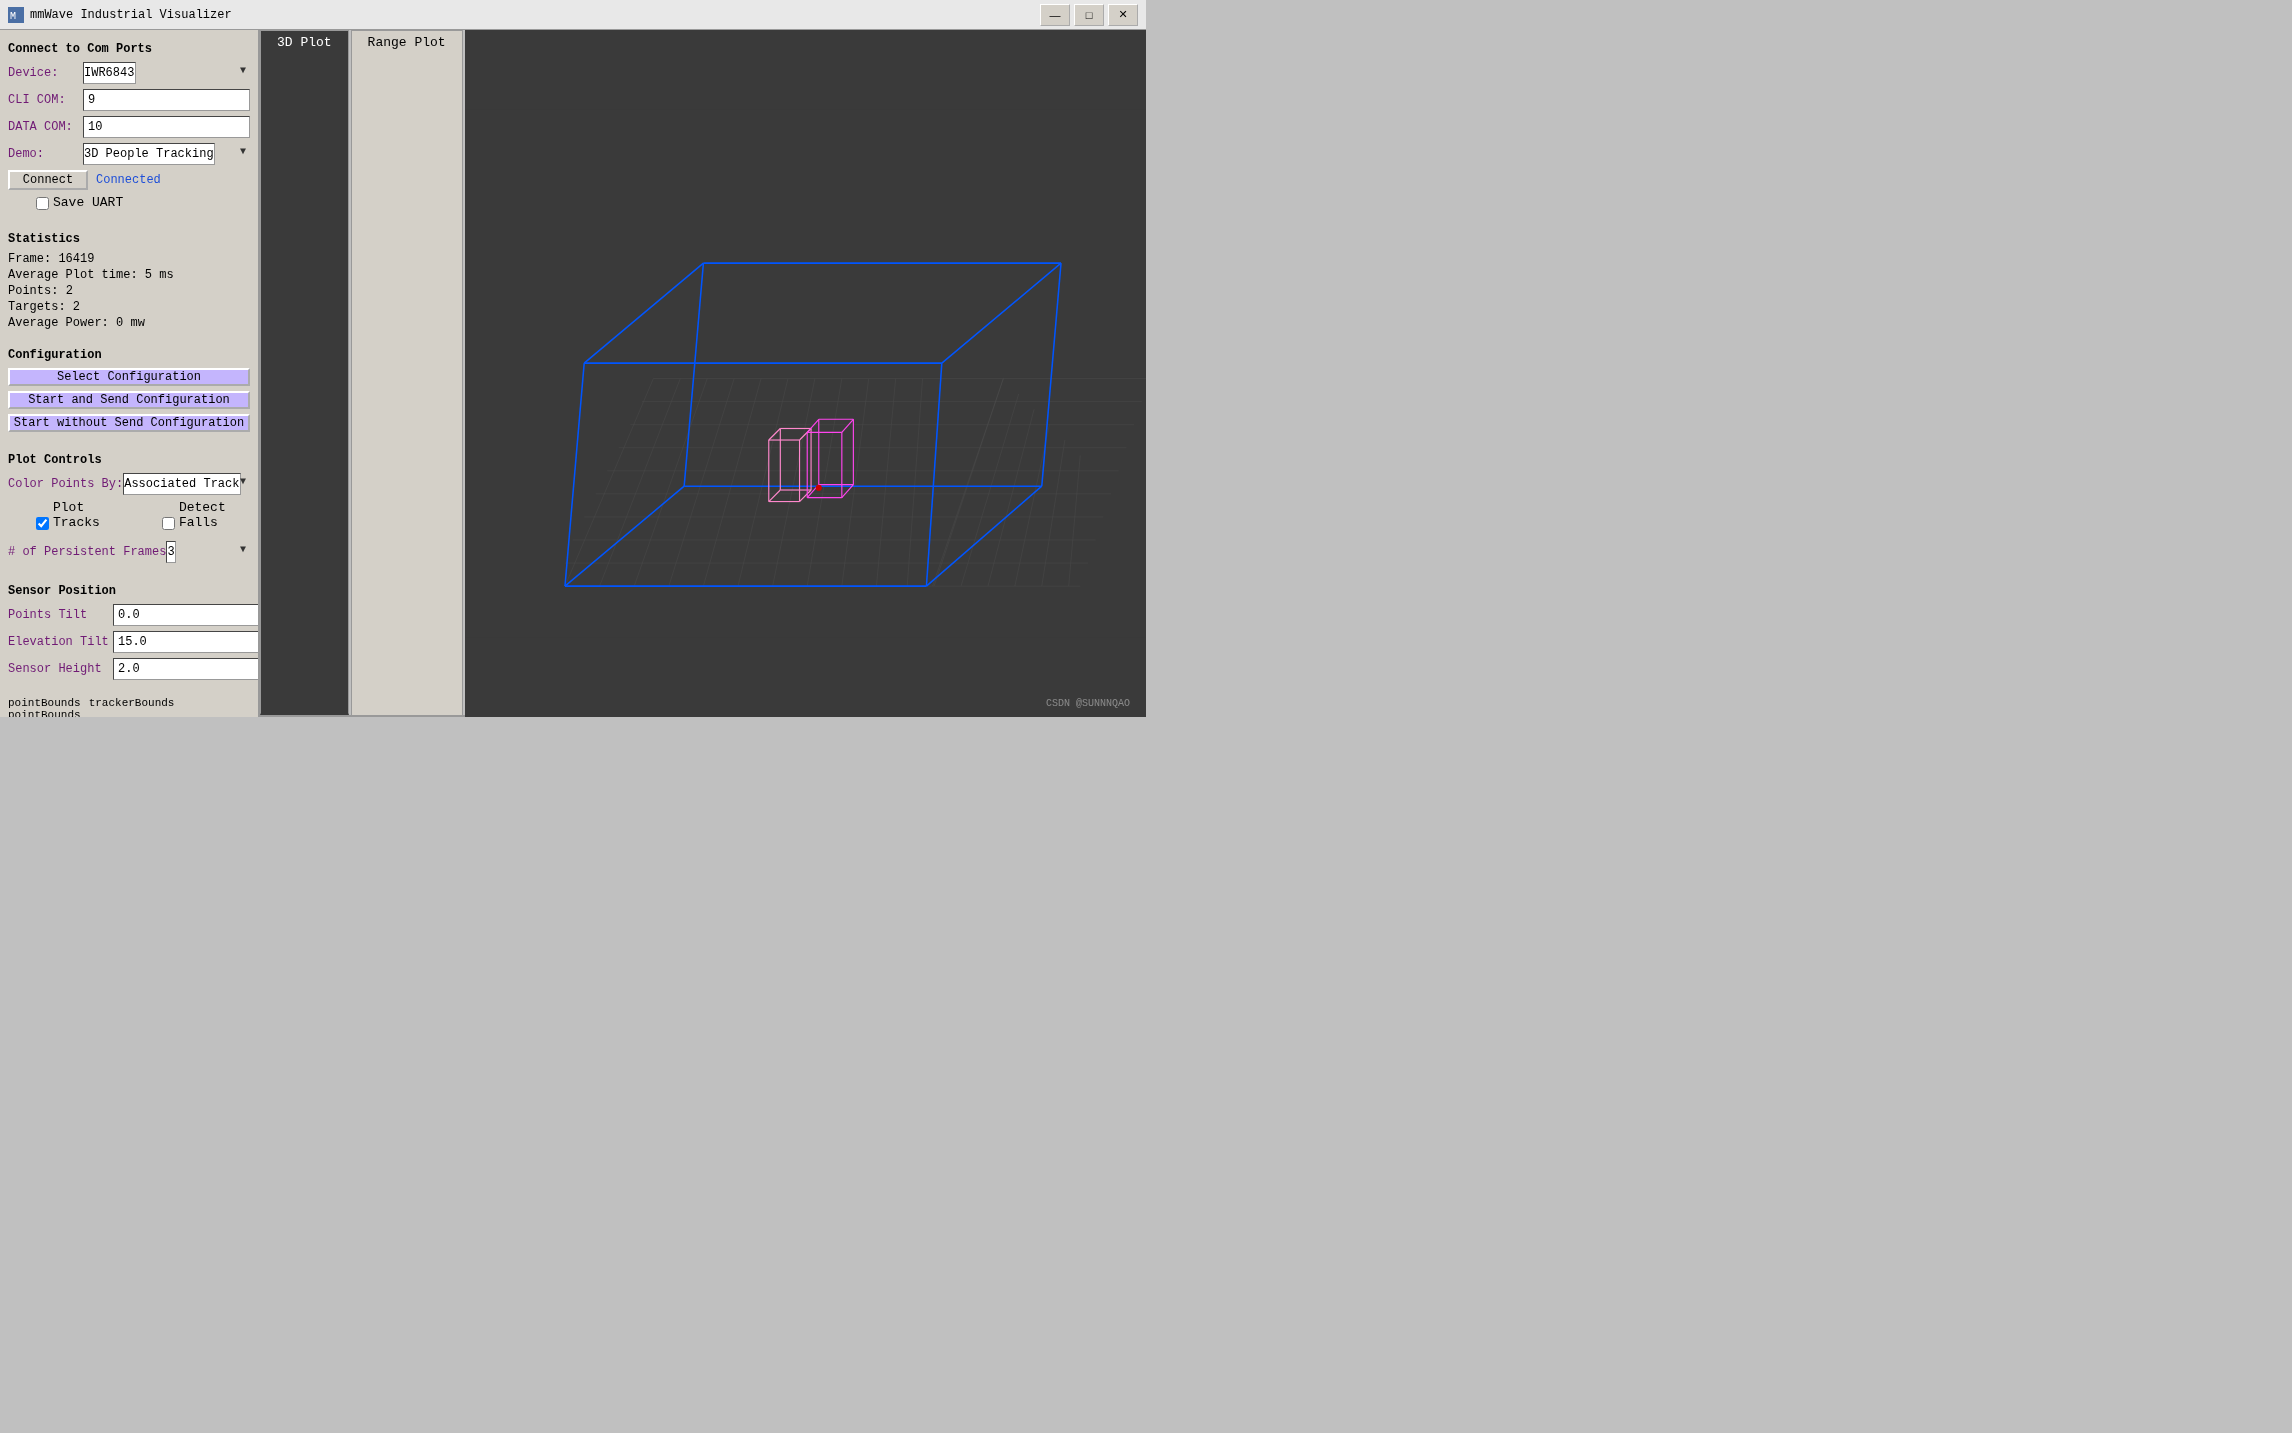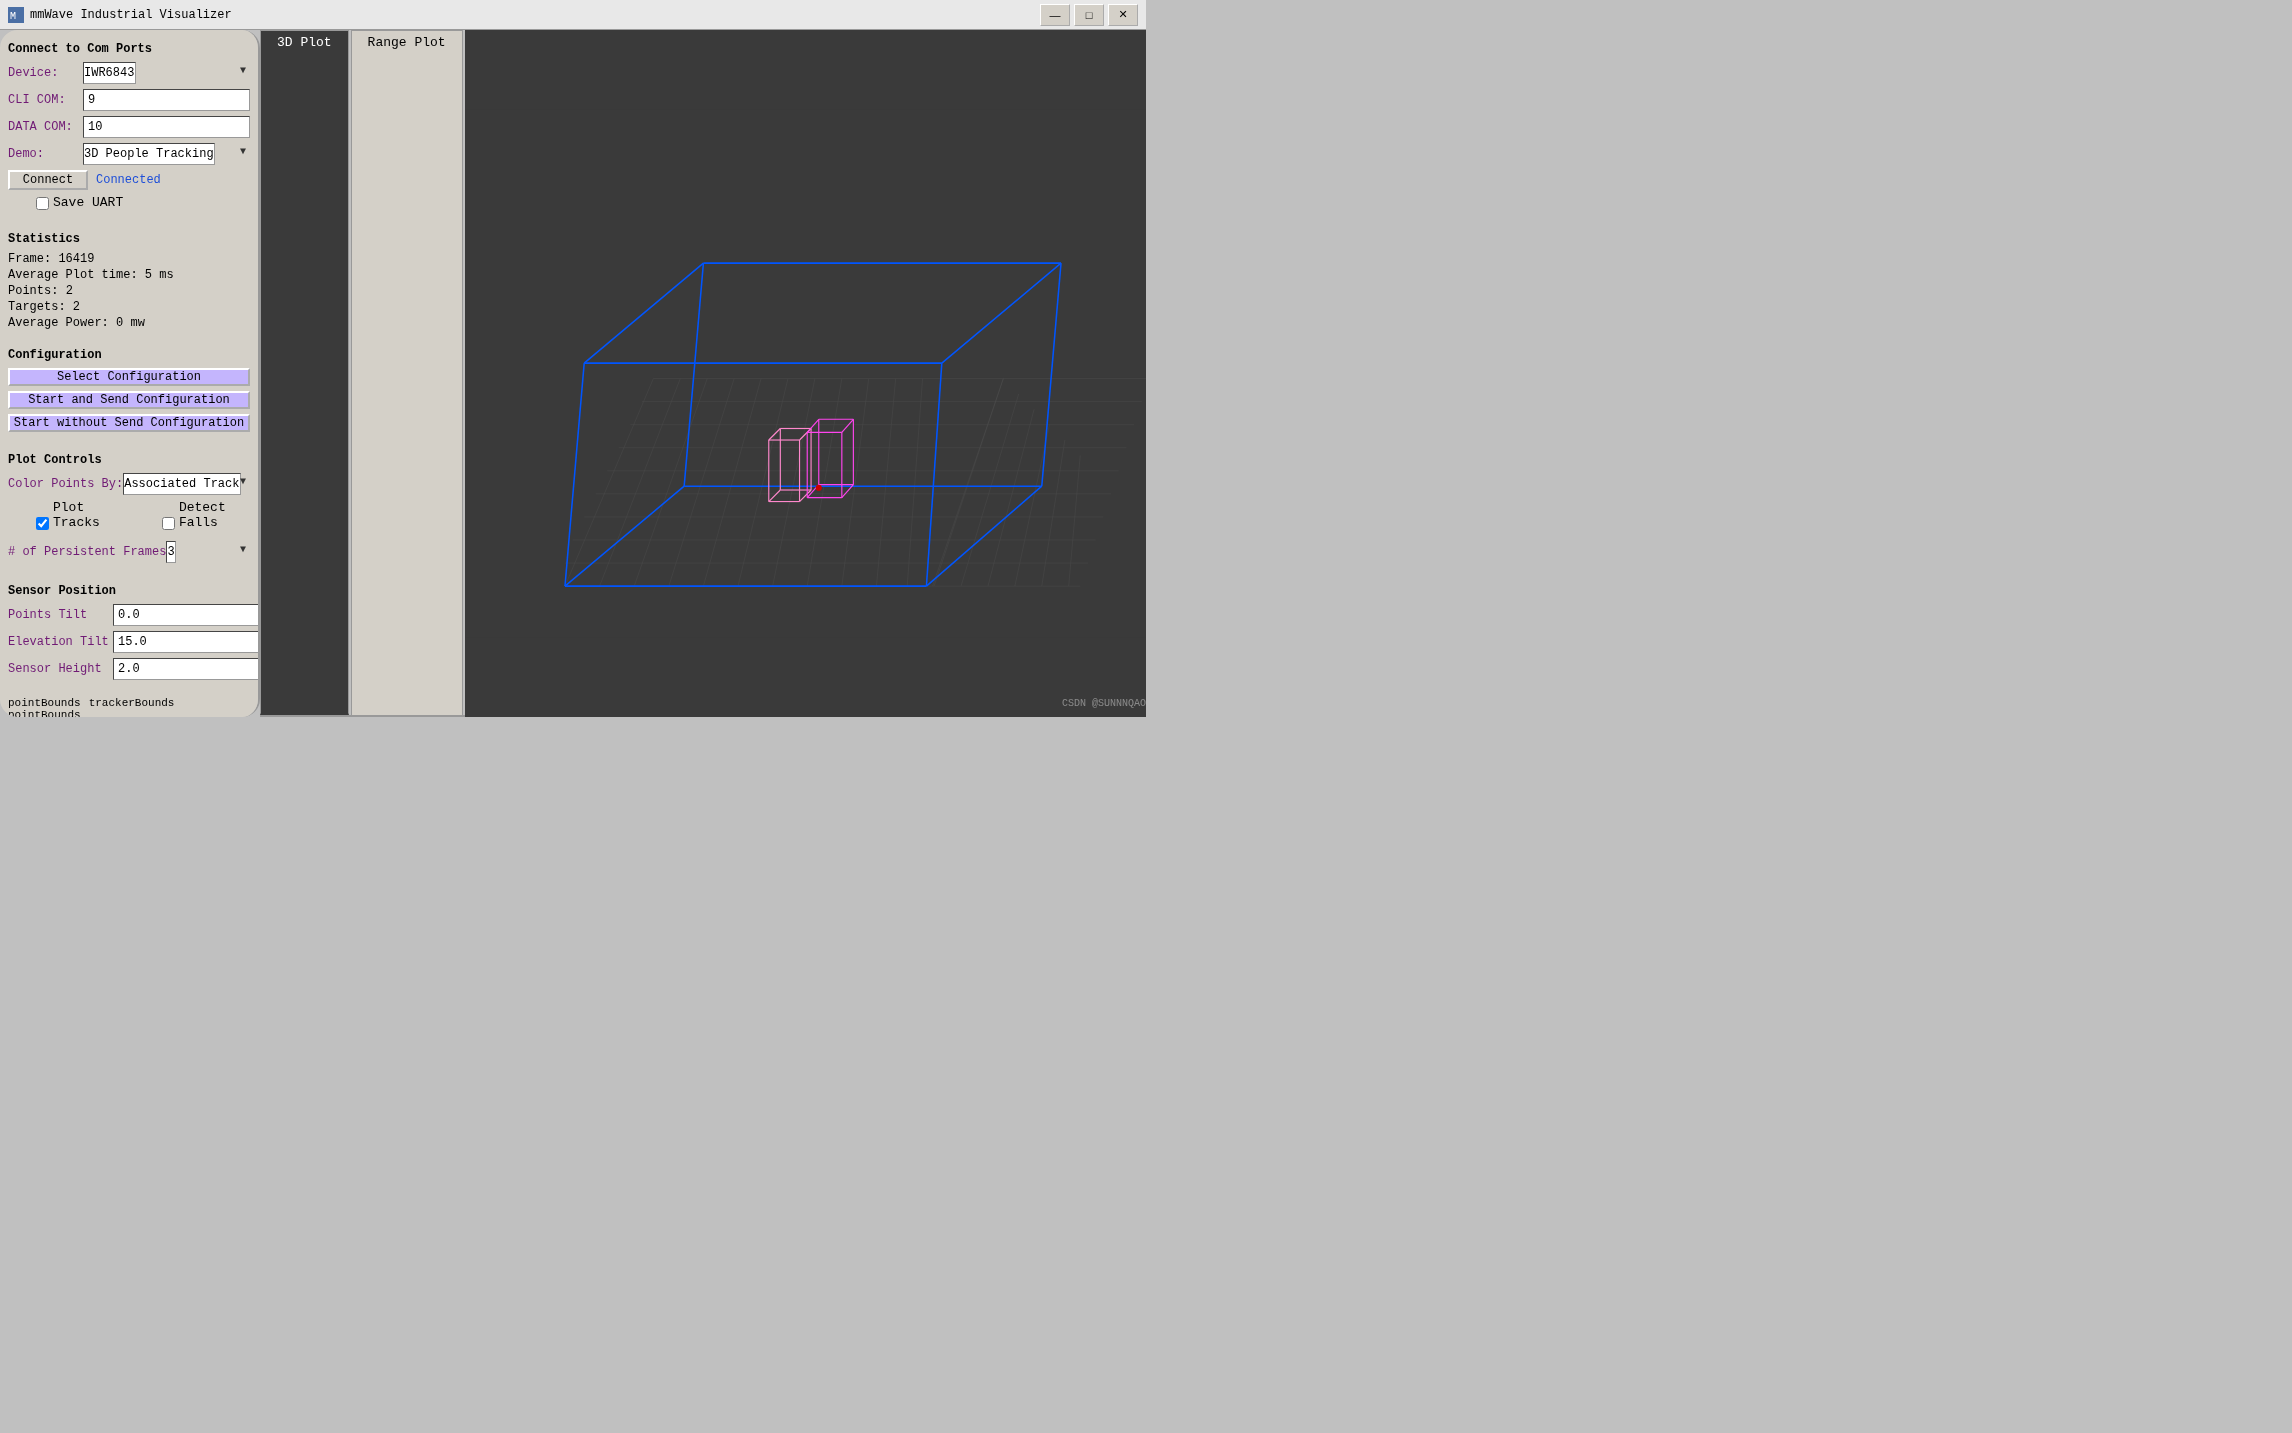--- a/index.html
+++ b/index.html
@@ -56,21 +56,20 @@
     }
     .left-sidebar {
       width: 260px;
       background: #d4d0c8;
       border-right: 2px solid #999;
       display: flex;
       flex-direction: column;
       overflow-y: auto;
       padding: 8px;
       flex-shrink: 0;
-      border-radius: 18px;
     }
     .section-title {
       font-size: 12px;
       font-weight: bold;
       color: #000;
       margin-bottom: 6px;
       margin-top: 4px;
     }
     .form-row {
       display: flex;
@@ -197,21 +196,21 @@
       overflow: hidden;
       background: #3a3a3a;
     }
     .plot-canvas {
       width: 100%;
       height: 100%;
     }
     .watermark {
       position: absolute;
       bottom: 8px;
-      right: 0;
+      right: 16px;
       font-size: 10px;
       color: rgba(255,255,255,0.4);
       margin-top: 44px;
     }
     .divider {
       height: 1px;
       background: #999;
       margin: 6px 0;
     }
   </style>

